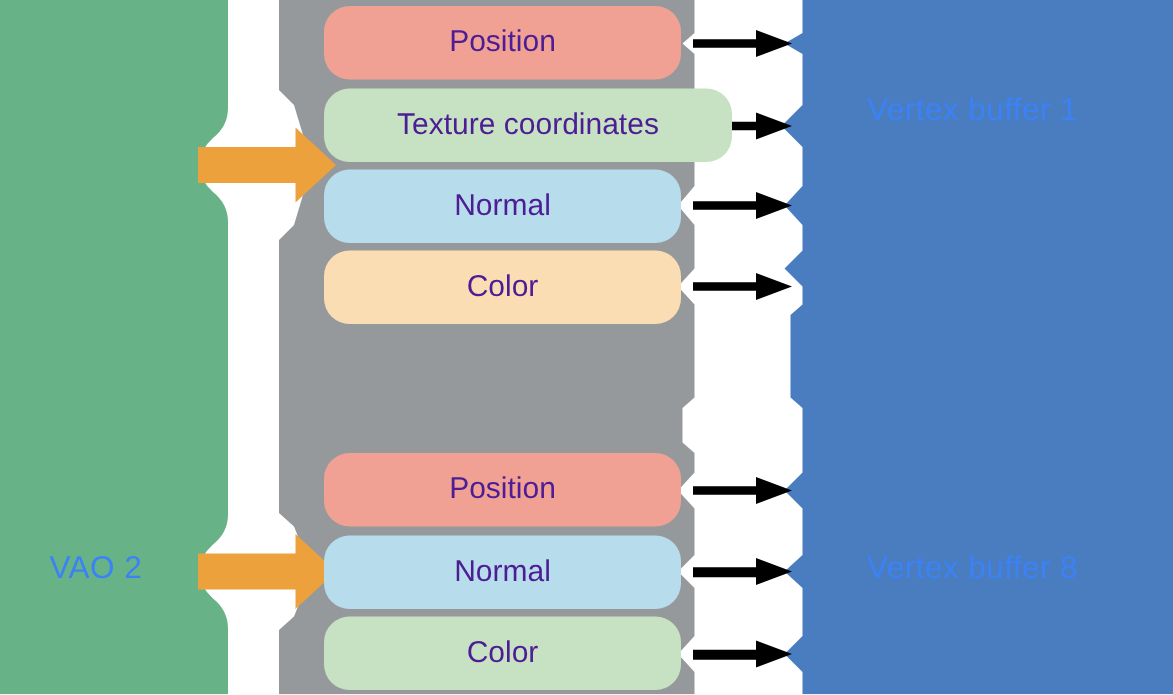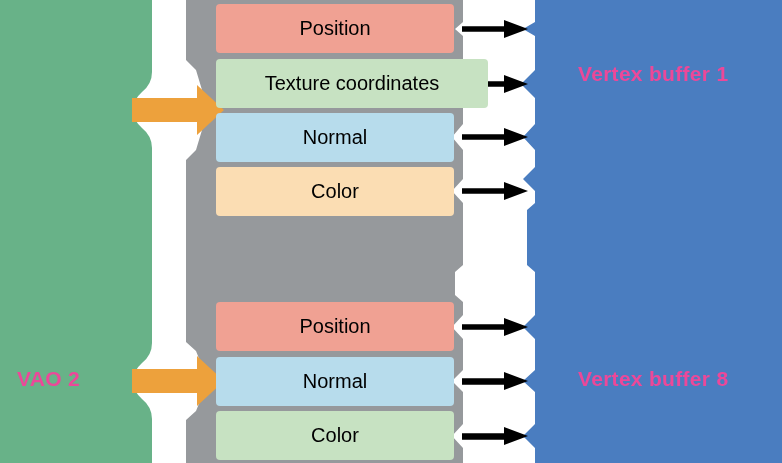--- a/index.html
+++ b/index.html
@@ -1,25 +1,25 @@
 <!DOCTYPE html>
 <html><head>
 <meta charset="utf-8">
 <style>
   html,body{margin:0;padding:0;background:#ffffff;}
   body{font-family:"Liberation Sans",sans-serif;}
   #stage{position:relative;width:782px;height:463px;overflow:hidden;background:#ffffff;}
   #bg{position:absolute;left:0;top:0;width:782px;height:463px;}
   .panel-label{
-    position:absolute;color:#ec4899;font-weight:bold;font-size:21px;
+    position:absolute;color:#3b82f6;font-weight:normal;font-size:21px;
     letter-spacing:0.3px;white-space:nowrap;
   }
   .attr-box{
     position:absolute;display:flex;align-items:center;justify-content:center;
-    border-radius:4px;color:#000000;font-size:20px;white-space:nowrap;
+    border-radius:17px;color:#4c1d95;font-size:20px;white-space:nowrap;
   }
 </style>
 </head>
 <body>
 
 <div id="stage">
 
   <svg id="bg" viewBox="0 0 782 463" width="782" height="463">
 
     <path fill="#68b288" d="M0,0 L152,0
@@ -66,21 +66,21 @@
       <path d="M462,26.2 L504,26.2 L504,20 L528,29 L504,38 L504,31.8 L462,31.8 Z"></path>
       <path d="M462,81.2 L504,81.2 L504,75 L528,84 L504,93 L504,86.8 L462,86.8 Z"></path>
       <path d="M462,134.2 L504,134.2 L504,128 L528,137 L504,146 L504,139.8 L462,139.8 Z"></path>
       <path d="M462,188.2 L504,188.2 L504,182 L528,191 L504,200 L504,193.8 L462,193.8 Z"></path>
       <path d="M462,324.2 L504,324.2 L504,318 L528,327 L504,336 L504,329.8 L462,329.8 Z"></path>
       <path d="M462,378.2 L504,378.2 L504,372 L528,381 L504,390 L504,384.8 L462,384.8 Z"></path>
       <path d="M462,433.2 L504,433.2 L504,427 L528,436 L504,445 L504,439.8 L462,439.8 Z"></path>
     </g>
   </svg>
 
-  <div class="panel-label" style="left:17px;top:367px;">VAO 2</div>
+  <div class="panel-label" style="left:33px;top:367px;">VAO 2</div>
 
   <div class="attr-box" style="left:216px;top:4px;width:238px;height:49px;background:#f0a193;">Position</div>
   <div class="attr-box" style="left:216px;top:59px;width:272px;height:49px;background:#c7e2c2;">Texture coordinates</div>
   <div class="attr-box" style="left:216px;top:113px;width:238px;height:49px;background:#b7dcec;">Normal</div>
   <div class="attr-box" style="left:216px;top:167px;width:238px;height:49px;background:#fbddb3;">Color</div>
 
   <div class="attr-box" style="left:216px;top:302px;width:238px;height:49px;background:#f0a193;">Position</div>
   <div class="attr-box" style="left:216px;top:357px;width:238px;height:49px;background:#b7dcec;">Normal</div>
   <div class="attr-box" style="left:216px;top:411px;width:238px;height:49px;background:#c7e2c2;">Color</div>
 

